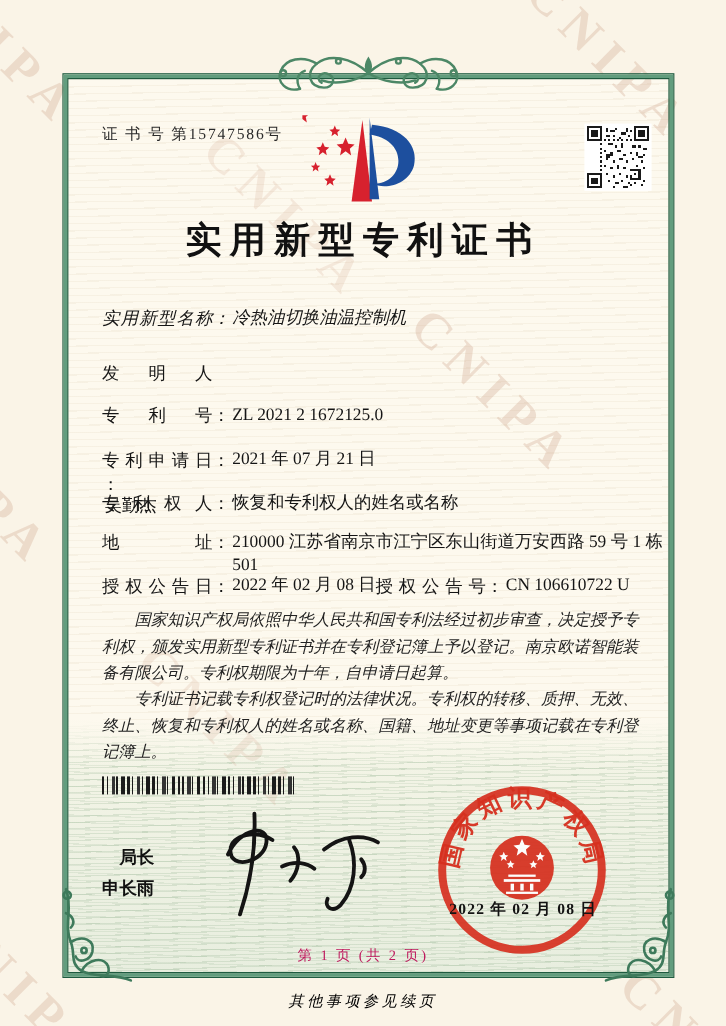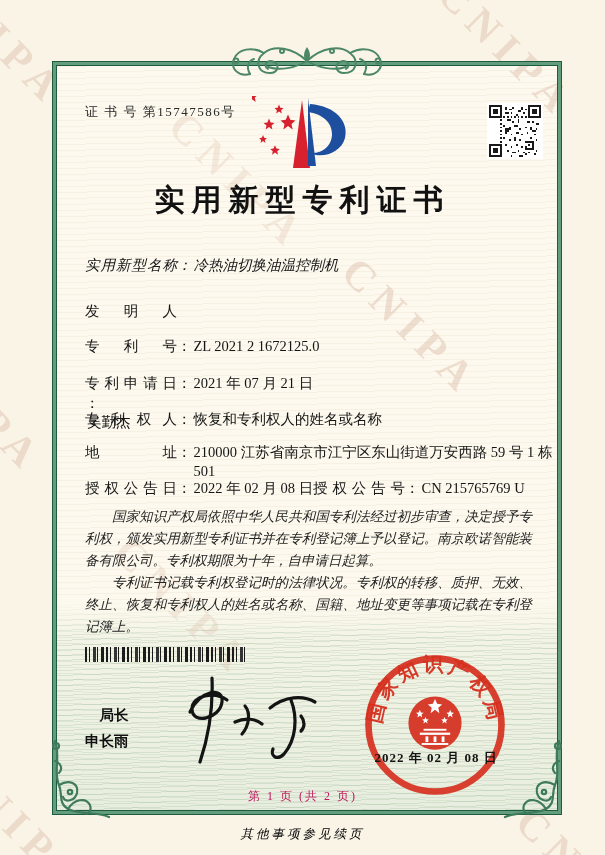--- a/index.html
+++ b/index.html
@@ -258,21 +258,21 @@
       <span class="fvalue">210000 江苏省南京市江宁区东山街道万安西路 59 号 1 栋 501</span>
   </div>
   <div class="abs frow" style="top:479px;">
     <span class="flabel">授权公告日</span>
       <span class="colon">：</span>
       <span class="fvalue">2022 年 02 月 08 日</span>
   </div>
   <div class="abs frow frow2" style="top:479px;">
     <span class="flabel">授权公告号</span>
       <span class="colon">：</span>
-      <span class="fvalue">CN 215765769 U</span>
+      <span class="fvalue">CN 106610722 U</span>
   </div>
 
   <div class="abs bodytext">
     <p>国家知识产权局依照中华人民共和国专利法经过初步审查，决定授予专利权，颁发实用新型专利证书并在专利登记簿上予以登记。南京欧诺智能装备有限公司。专利权期限为十年，自申请日起算。</p>
     <p>专利证书记载专利权登记时的法律状况。专利权的转移、质押、无效、终止、恢复和专利权人的姓名或名称、国籍、地址变更等事项记载在专利登记簿上。</p>
   </div>
 
   <div class="abs barcode"></div>
 
   <div class="abs officer">

